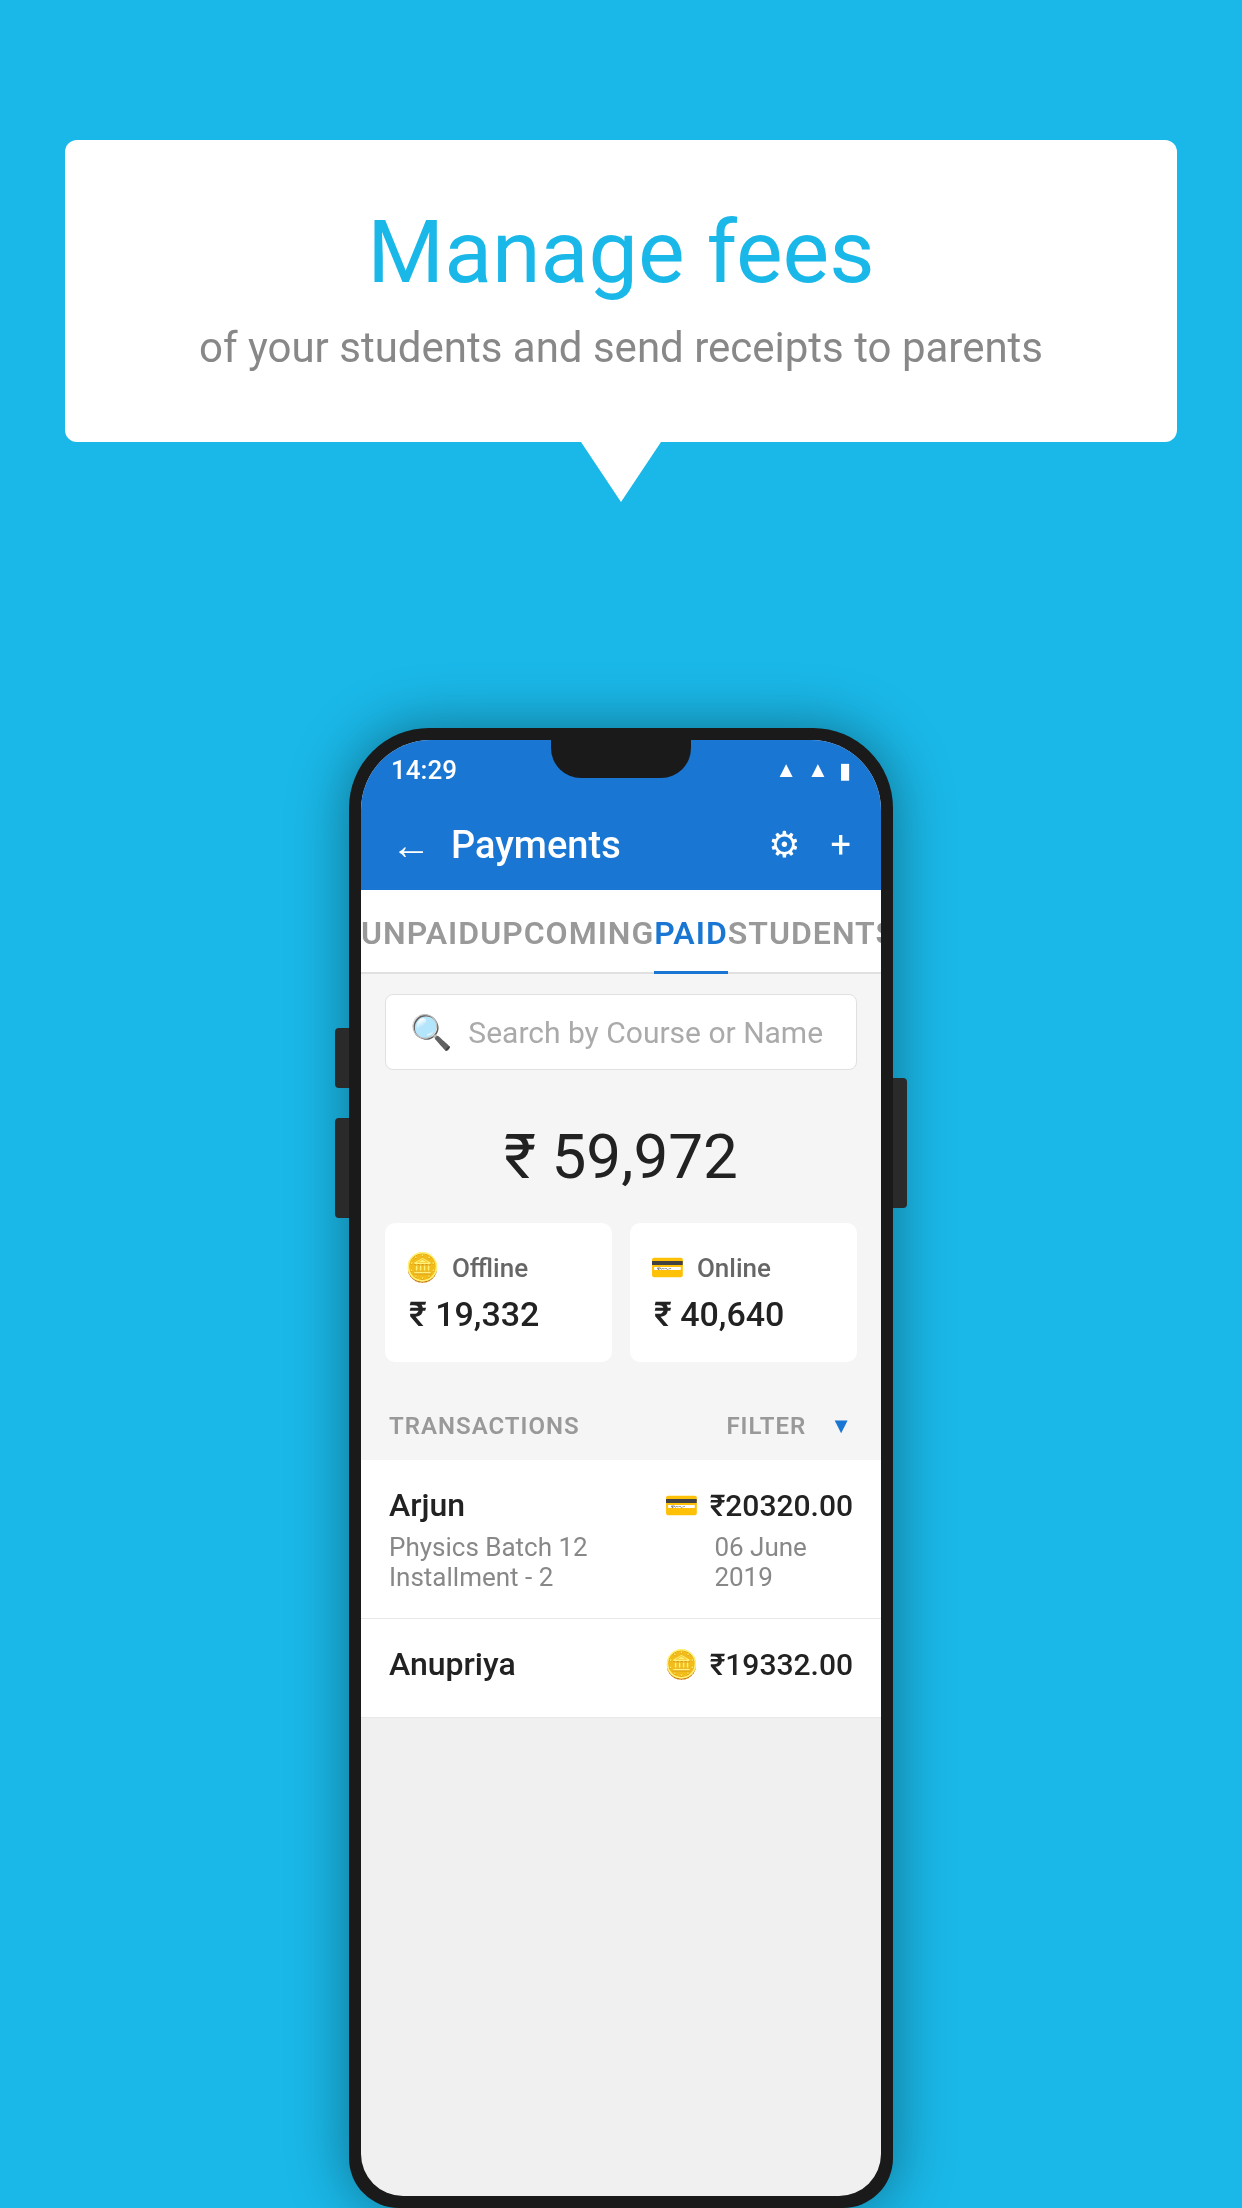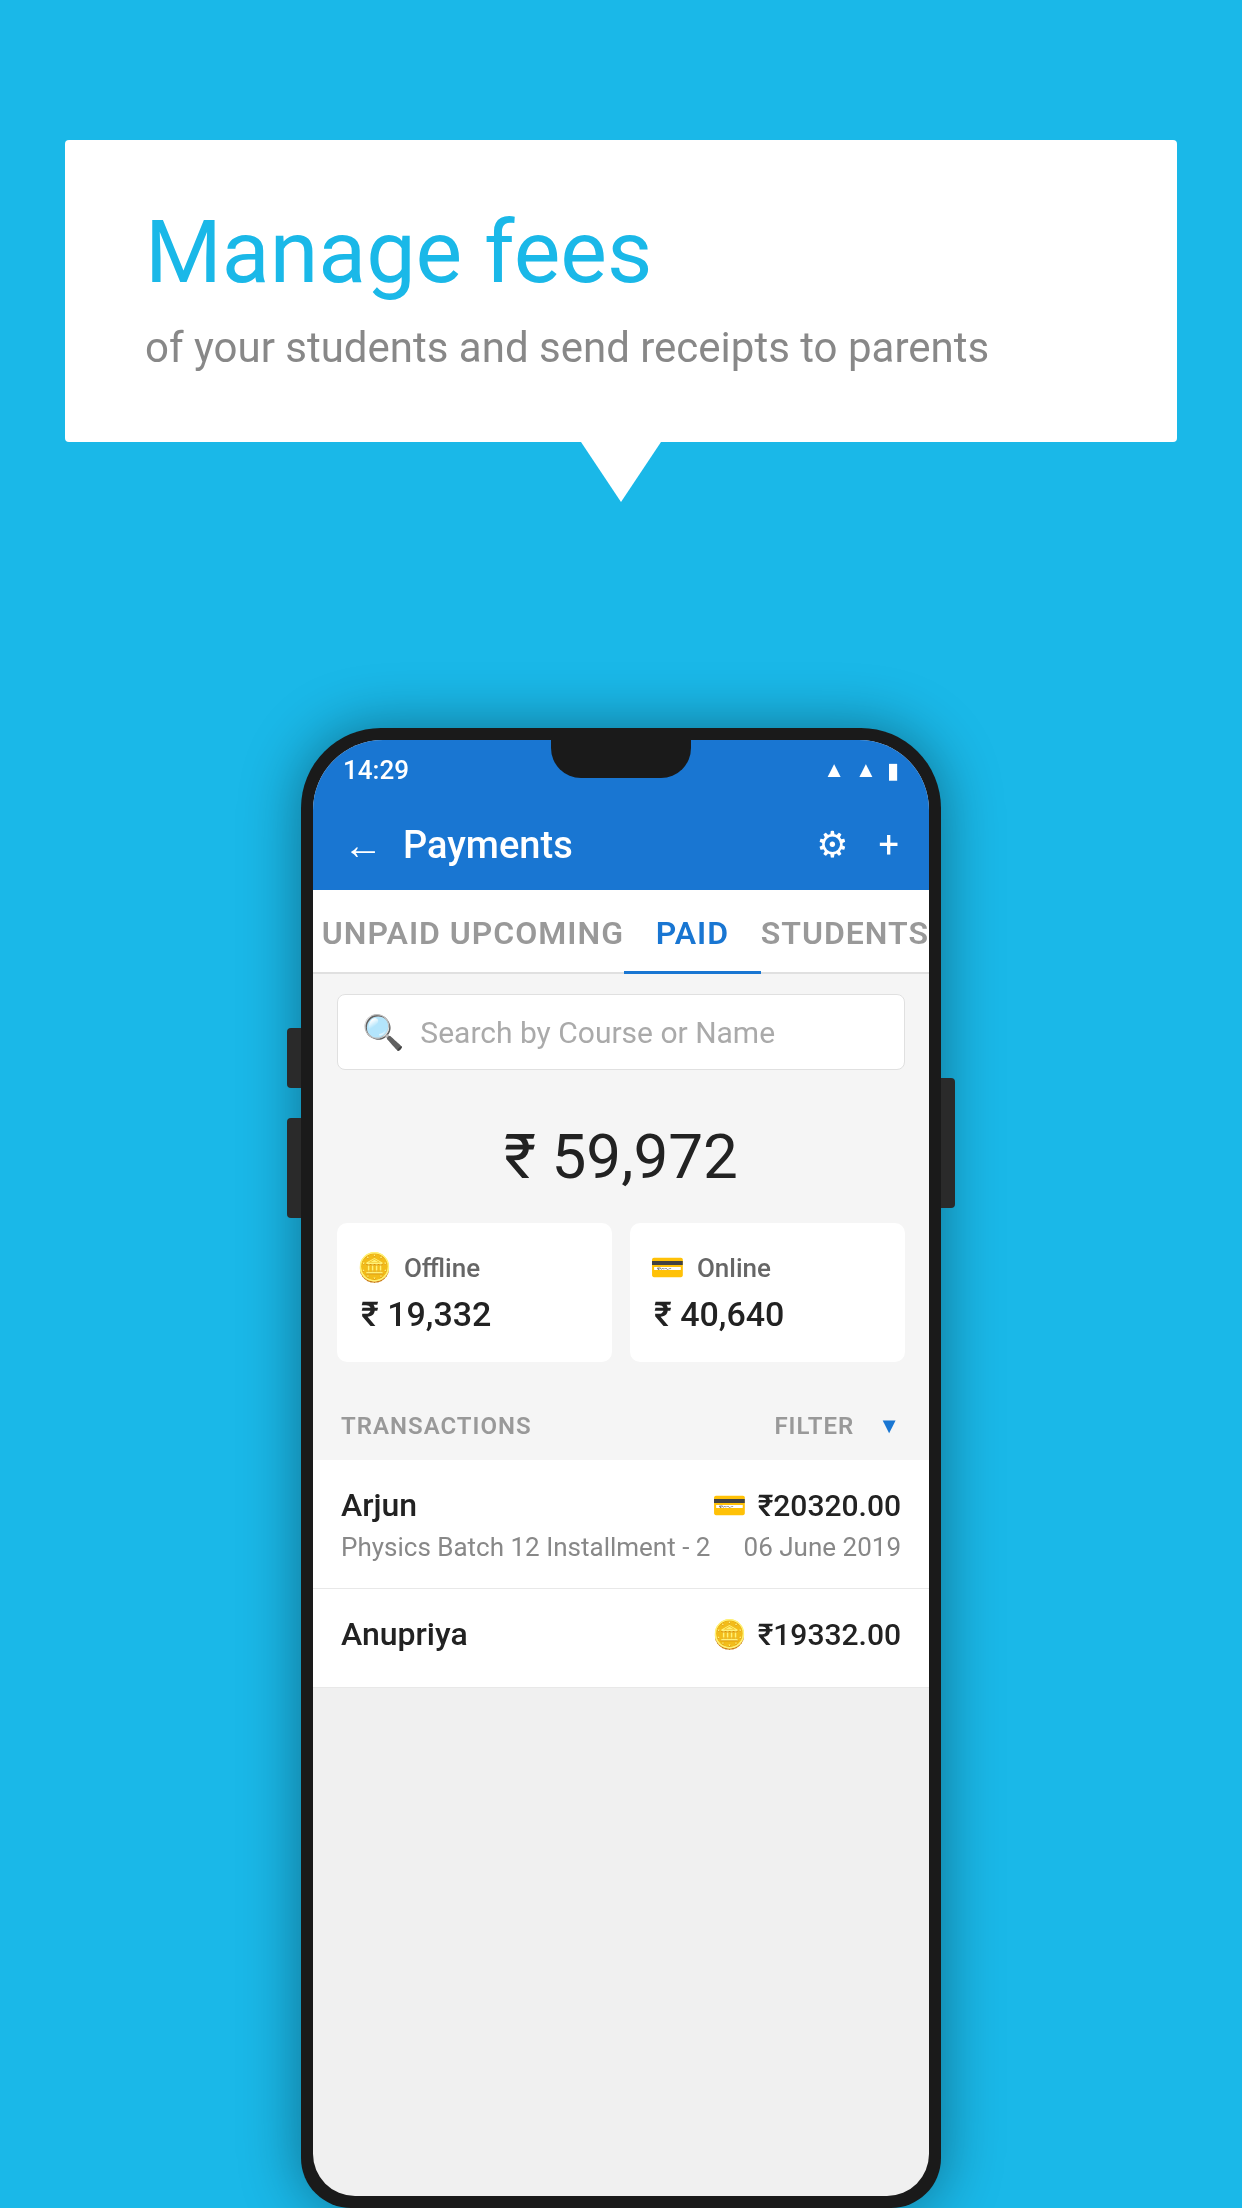--- a/index.html
+++ b/index.html
@@ -19,22 +19,23 @@
       top: 140px;
       left: 65px;
       right: 65px;
       display: flex;
       flex-direction: column;
       align-items: center;
     }
 
     .speech-bubble {
       background: white;
-      border-radius: 4px;
+      border-radius: 12px;
       padding: 60px 80px 70px;
+      text-align: center;
       width: 100%;
       position: relative;
     }
 
     .speech-bubble-title {
       color: #1ab8e8;
       font-size: 88px;
       font-weight: 400;
       margin-bottom: 20px;
     }
@@ -52,21 +53,21 @@
       border-right: 40px solid transparent;
       border-top: 60px solid white;
     }
 
     
     .phone-frame {
       position: absolute;
       bottom: 0;
       left: 50%;
       transform: translateX(-50%);
-      width: 640px;
+      width: 544px;
       height: 1480px;
       background: #1a1a1a;
       border-radius: 80px 80px 50px 50px;
       padding: 12px;
       box-shadow: 0 0 60px rgba(0,0,0,0.4);
     }
 
     .phone-inner {
       width: 100%;
       height: 100%;

